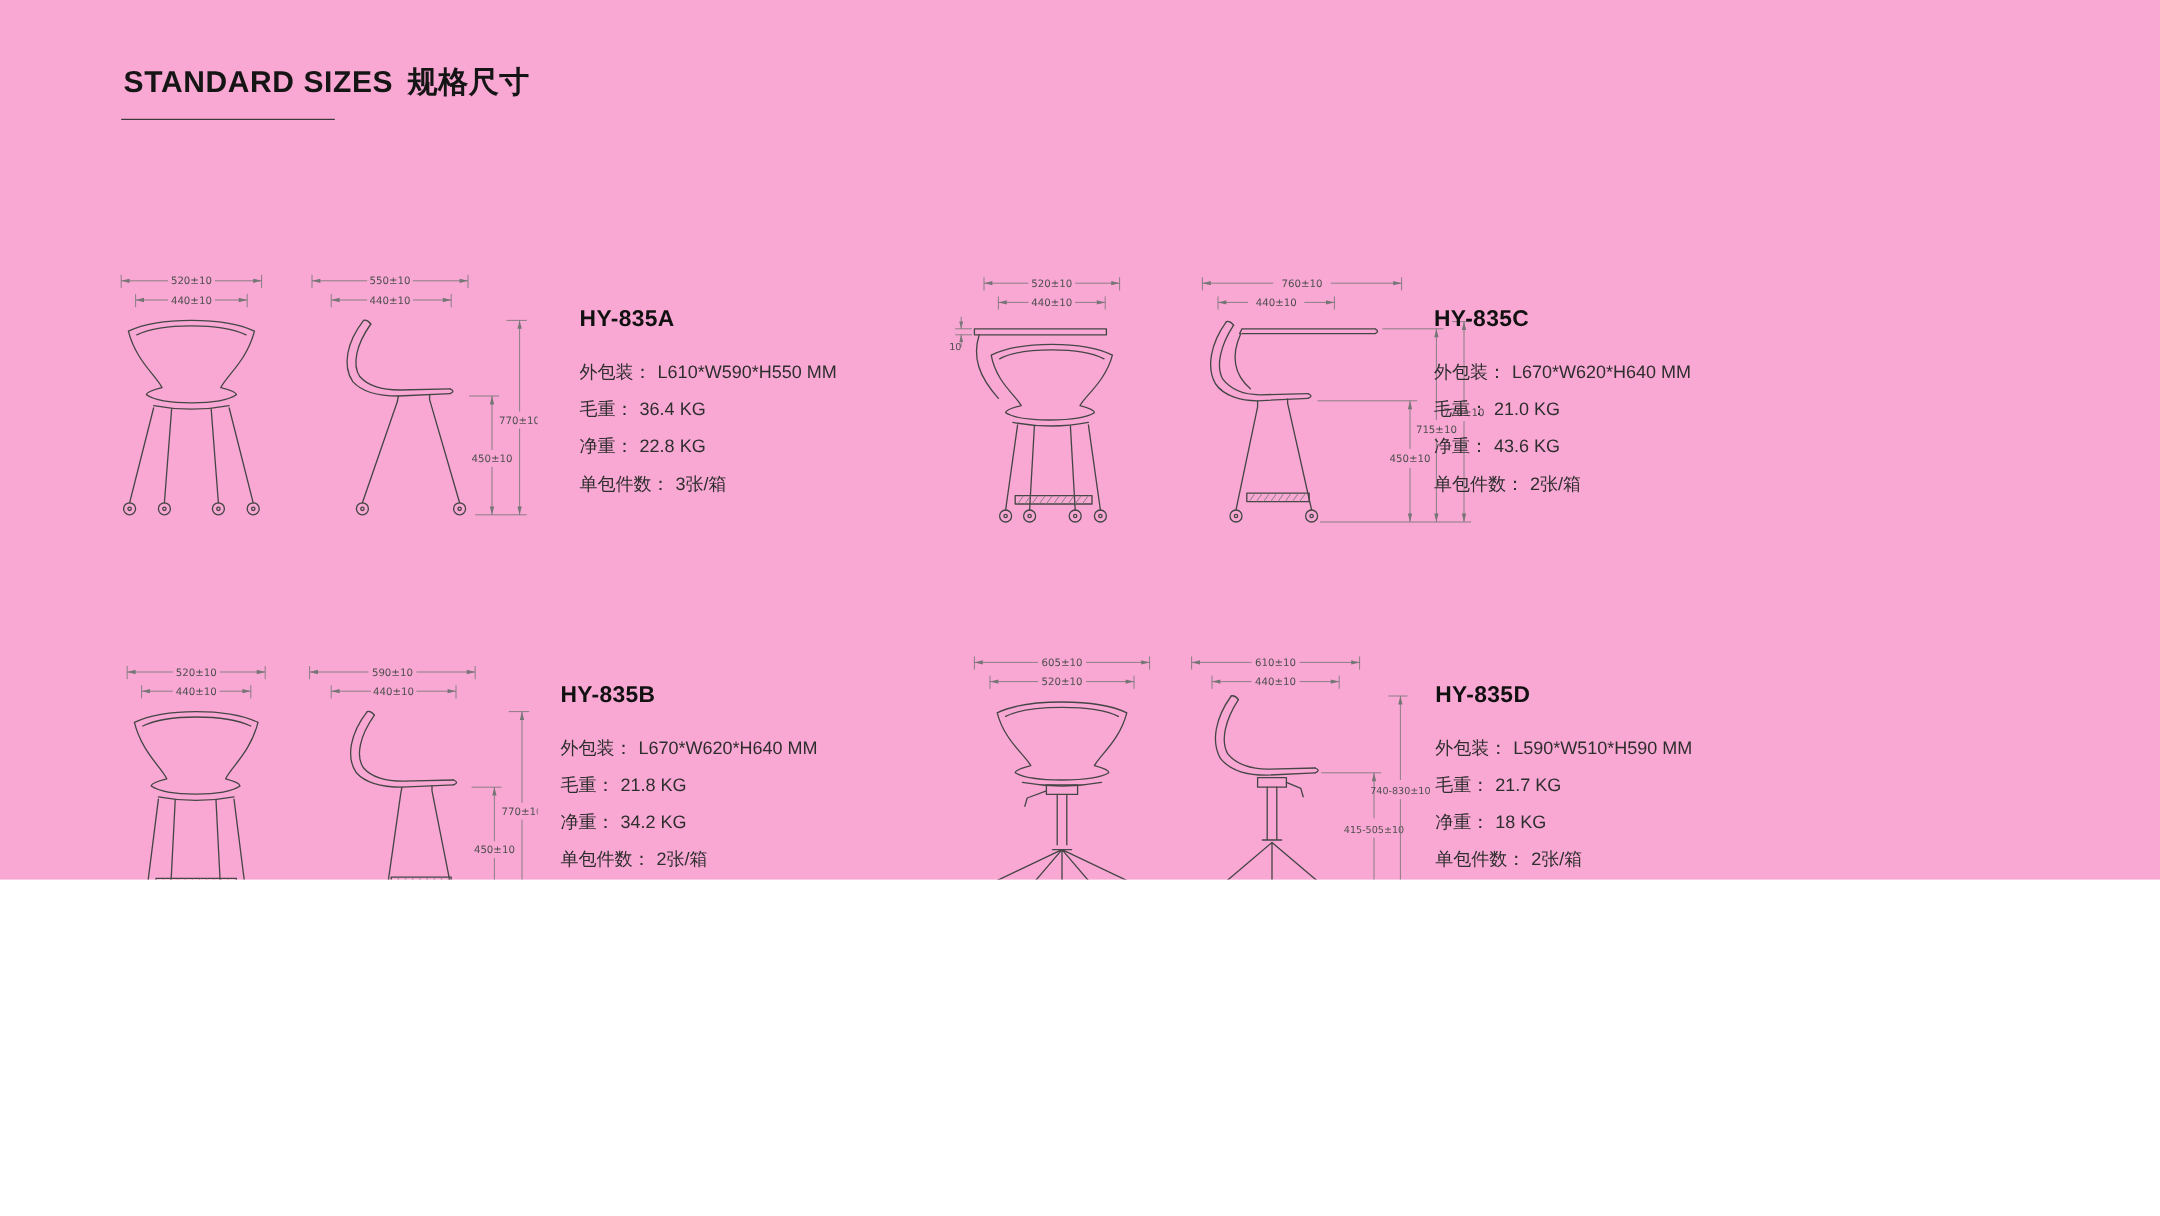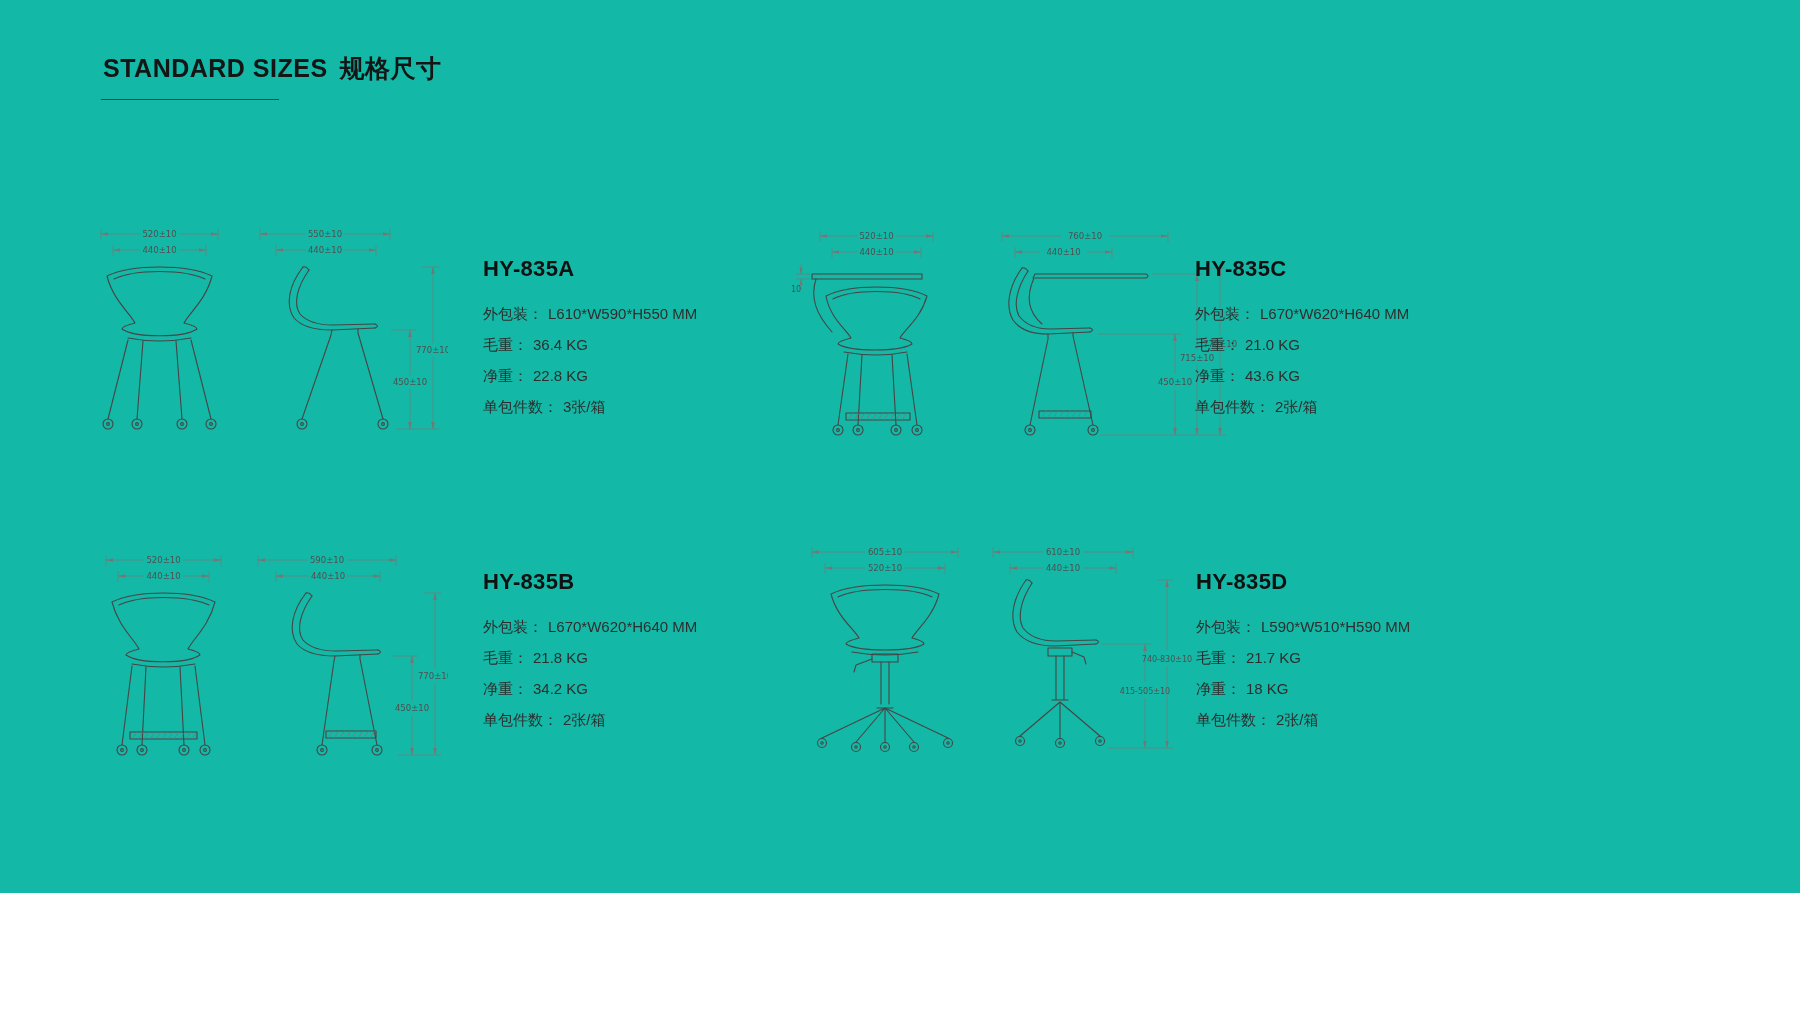--- a/index.html
+++ b/index.html
@@ -1,28 +1,28 @@
 <!DOCTYPE html>
 <html><head>
 <meta charset="utf-8">
 <style>
   *{box-sizing:border-box}
   body{margin:0;background:#fff;font-family:"Liberation Sans","DejaVu Sans",sans-serif}
-  .page{position:relative;width:1800px;height:893px;background:#14b8a6;overflow:hidden}
+  .page{position:relative;width:1800px;height:733px;background:#f9a8d4;overflow:hidden}
   .title{position:absolute;left:103px;top:52px;font-size:25px;font-weight:bold;color:#151515;letter-spacing:.5px;white-space:nowrap}
   .title .zh{margin-left:12px}
   .rule{position:absolute;left:101px;top:99px;width:178px;height:1px;background:#3a3a3a}
   .drawing{position:absolute}
   .ln{fill:none;stroke:#454545;stroke-width:1.1;stroke-linecap:round;stroke-linejoin:round}
   .dim{fill:none;stroke:#767676;stroke-width:.7}
   .arw{fill:#767676;stroke:none}
   .dimtxt{font-family:"DejaVu Sans",sans-serif;font-size:8.5px;fill:#4f4f4f;text-anchor:middle}
   .dimtxt.sm{font-size:8px}
   .specs{position:absolute;width:280px}
-  .specs h3{margin:0 0 23px;font-size:22px;font-weight:bold;color:#111;letter-spacing:.3px}
+  .specs h3{margin:0 0 23px;font-size:19px;font-weight:bold;color:#111;letter-spacing:.3px}
   .specs .row{font-size:15px;color:#2e2e2e;margin-bottom:12px;white-space:nowrap}
   .specs .lb{margin-right:5px}
 </style>
 </head>
 <body>
 
 <div class="page">
 
   <div class="title">
     <span>STANDARD SIZES</span><span class="zh">规格尺寸</span>
@@ -254,21 +254,21 @@
   </div>
 
   <div class="specs" style="left:1195px;top:256px">
     <h3>HY-835C</h3>
     <div class="row"><span class="lb">外包装：</span><span>L670*W620*H640 MM</span></div>
     <div class="row"><span class="lb">毛重：</span><span>21.0 KG</span></div>
     <div class="row"><span class="lb">净重：</span><span>43.6 KG</span></div>
     <div class="row"><span class="lb">单包件数：</span><span>2张/箱</span></div>
   </div>
 
-  <div class="specs" style="left:483px;top:569px">
+  <div class="specs" style="left:467px;top:569px">
     <h3>HY-835B</h3>
     <div class="row"><span class="lb">外包装：</span><span>L670*W620*H640 MM</span></div>
     <div class="row"><span class="lb">毛重：</span><span>21.8 KG</span></div>
     <div class="row"><span class="lb">净重：</span><span>34.2 KG</span></div>
     <div class="row"><span class="lb">单包件数：</span><span>2张/箱</span></div>
   </div>
 
   <div class="specs" style="left:1196px;top:569px">
     <h3>HY-835D</h3>
     <div class="row"><span class="lb">外包装：</span><span>L590*W510*H590 MM</span></div>

